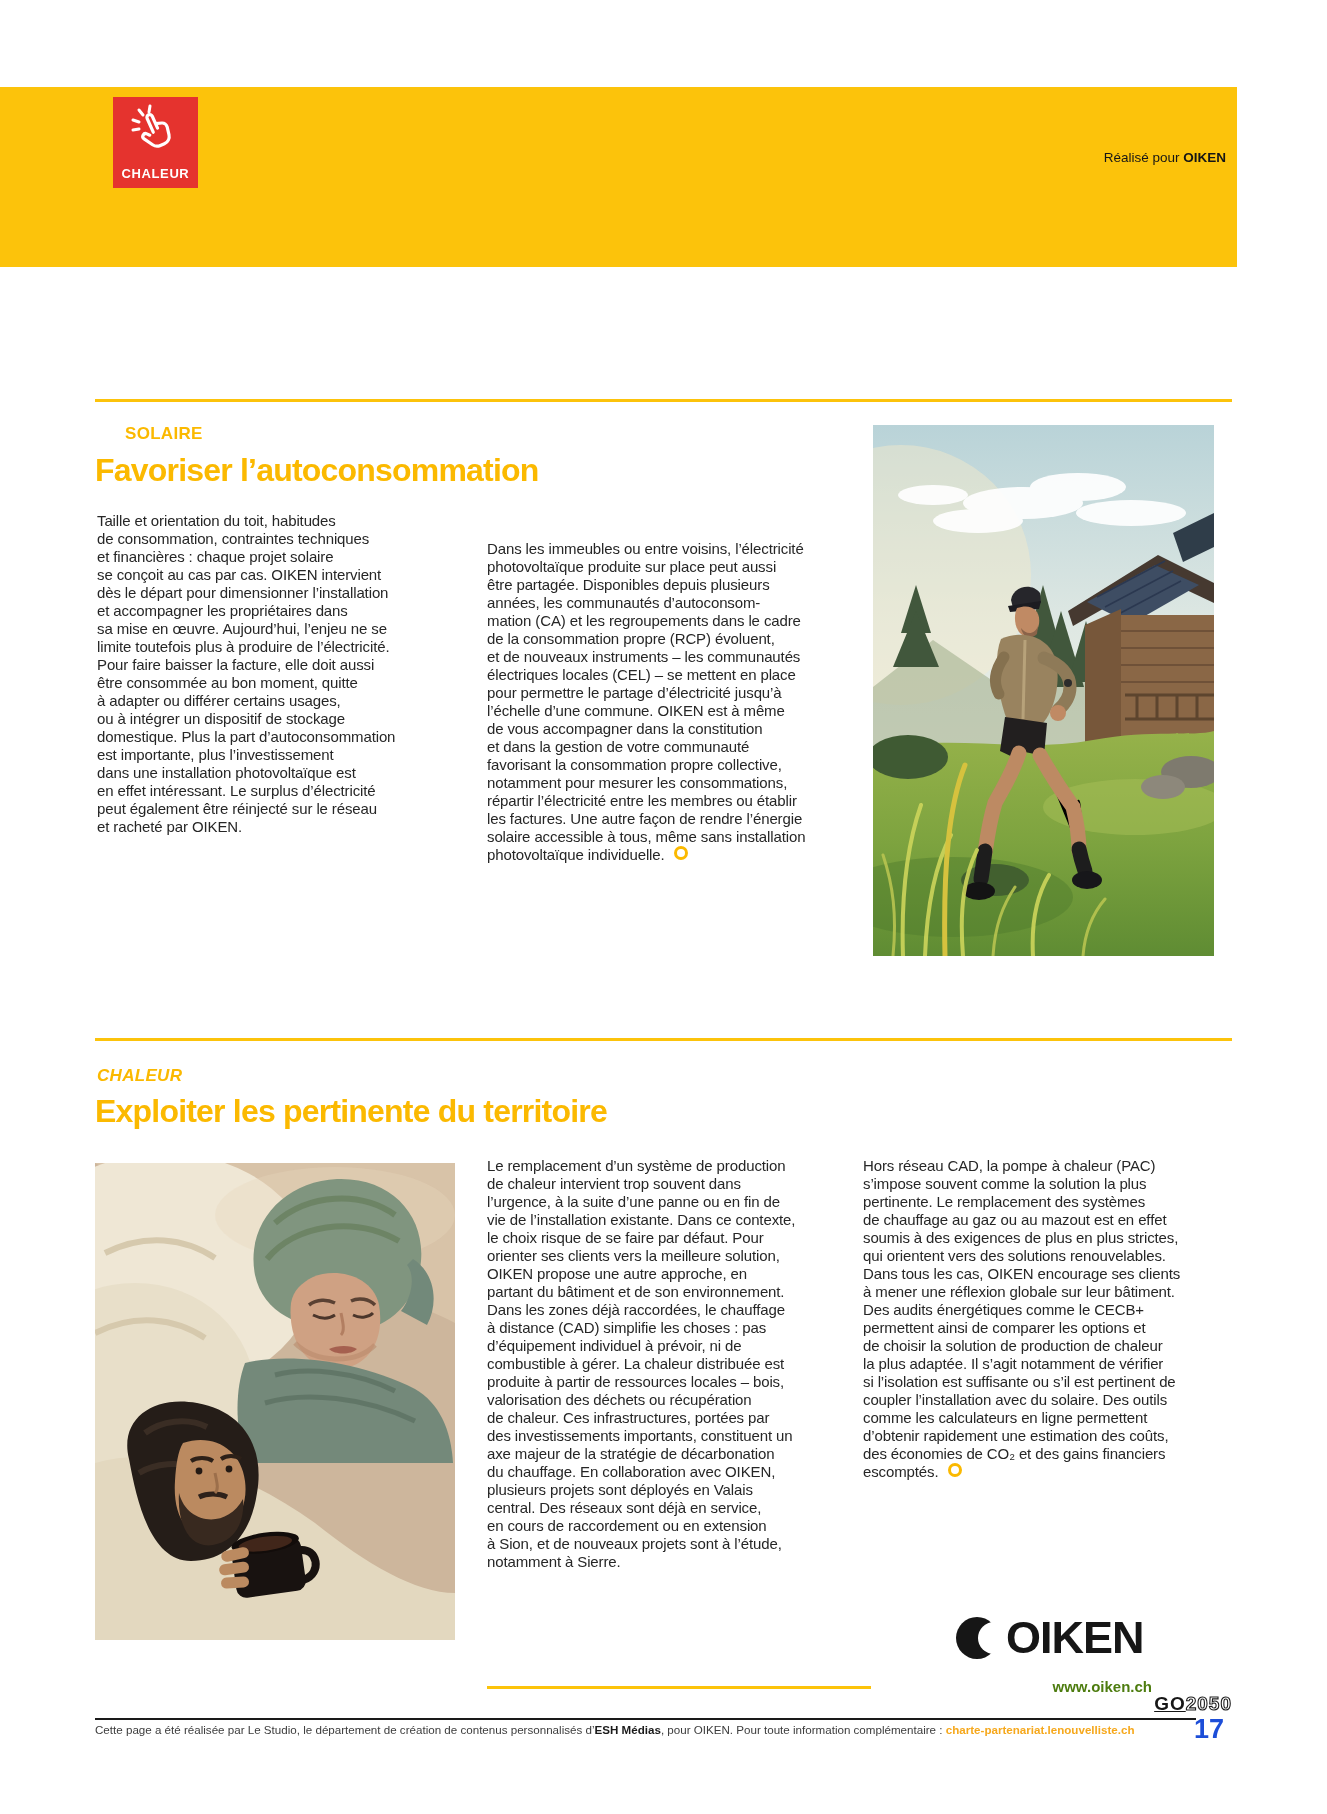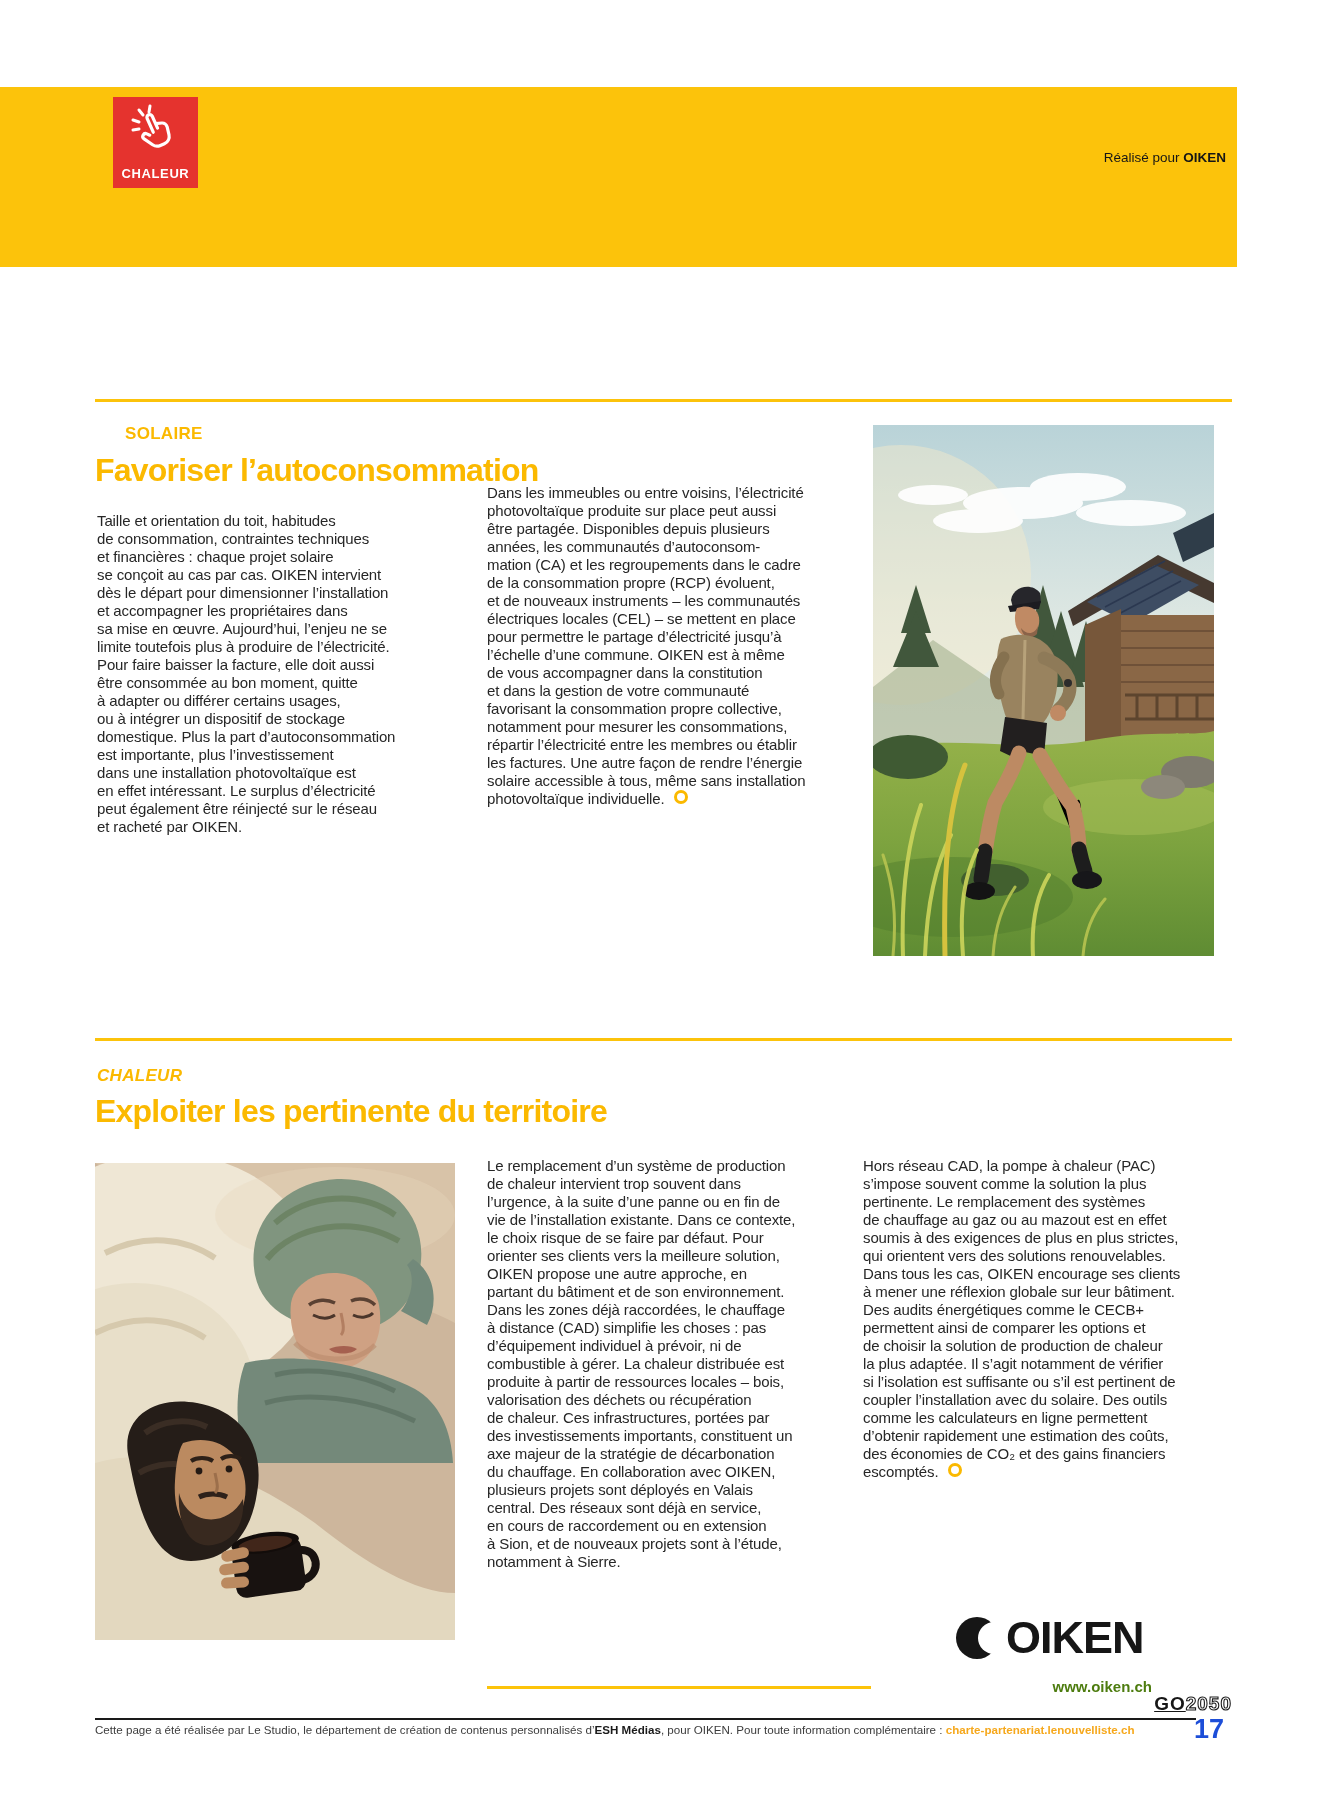--- a/index.html
+++ b/index.html
@@ -27,21 +27,21 @@
   .kicker{position:absolute;left:97px;font-size:17px;font-weight:700;letter-spacing:.3px;
           color:var(--accent_yellow,#FBB900);}
   #kicker1{top:424px;margin-left:28px;} #kicker2{top:1066px;font-style:italic;}
   .sec-title{position:absolute;left:95px;font-size:32px;font-weight:700;letter-spacing:-.8px;
              color:var(--accent_yellow,#FBB900);}
   #title1{top:452px;} #title2{top:1093px;}
 
   .col{position:absolute;font-size:15px;line-height:18px;letter-spacing:-.12px;color:#262626;
        white-space:pre;}
   #sol-col1{left:97px;top:512px;}
-  #sol-col2{left:487px;top:484px;}
+  #sol-col2{left:487px;top:540px;}
   #cha-col1{left:487px;top:1157px;}
   #cha-col2{left:863px;top:1157px;}
   .end-ring{display:inline-block;width:8px;height:8px;border:3.5px solid var(--accent_yellow,#FBB900);
             border-radius:50%;margin-left:5px;}
 
   .photo{position:absolute;overflow:hidden;background:#ddd;}
   #photo-runner{left:873px;top:425px;width:341px;height:531px;}
   #photo-couple{left:95px;top:1163px;width:360px;height:477px;}
 
   

